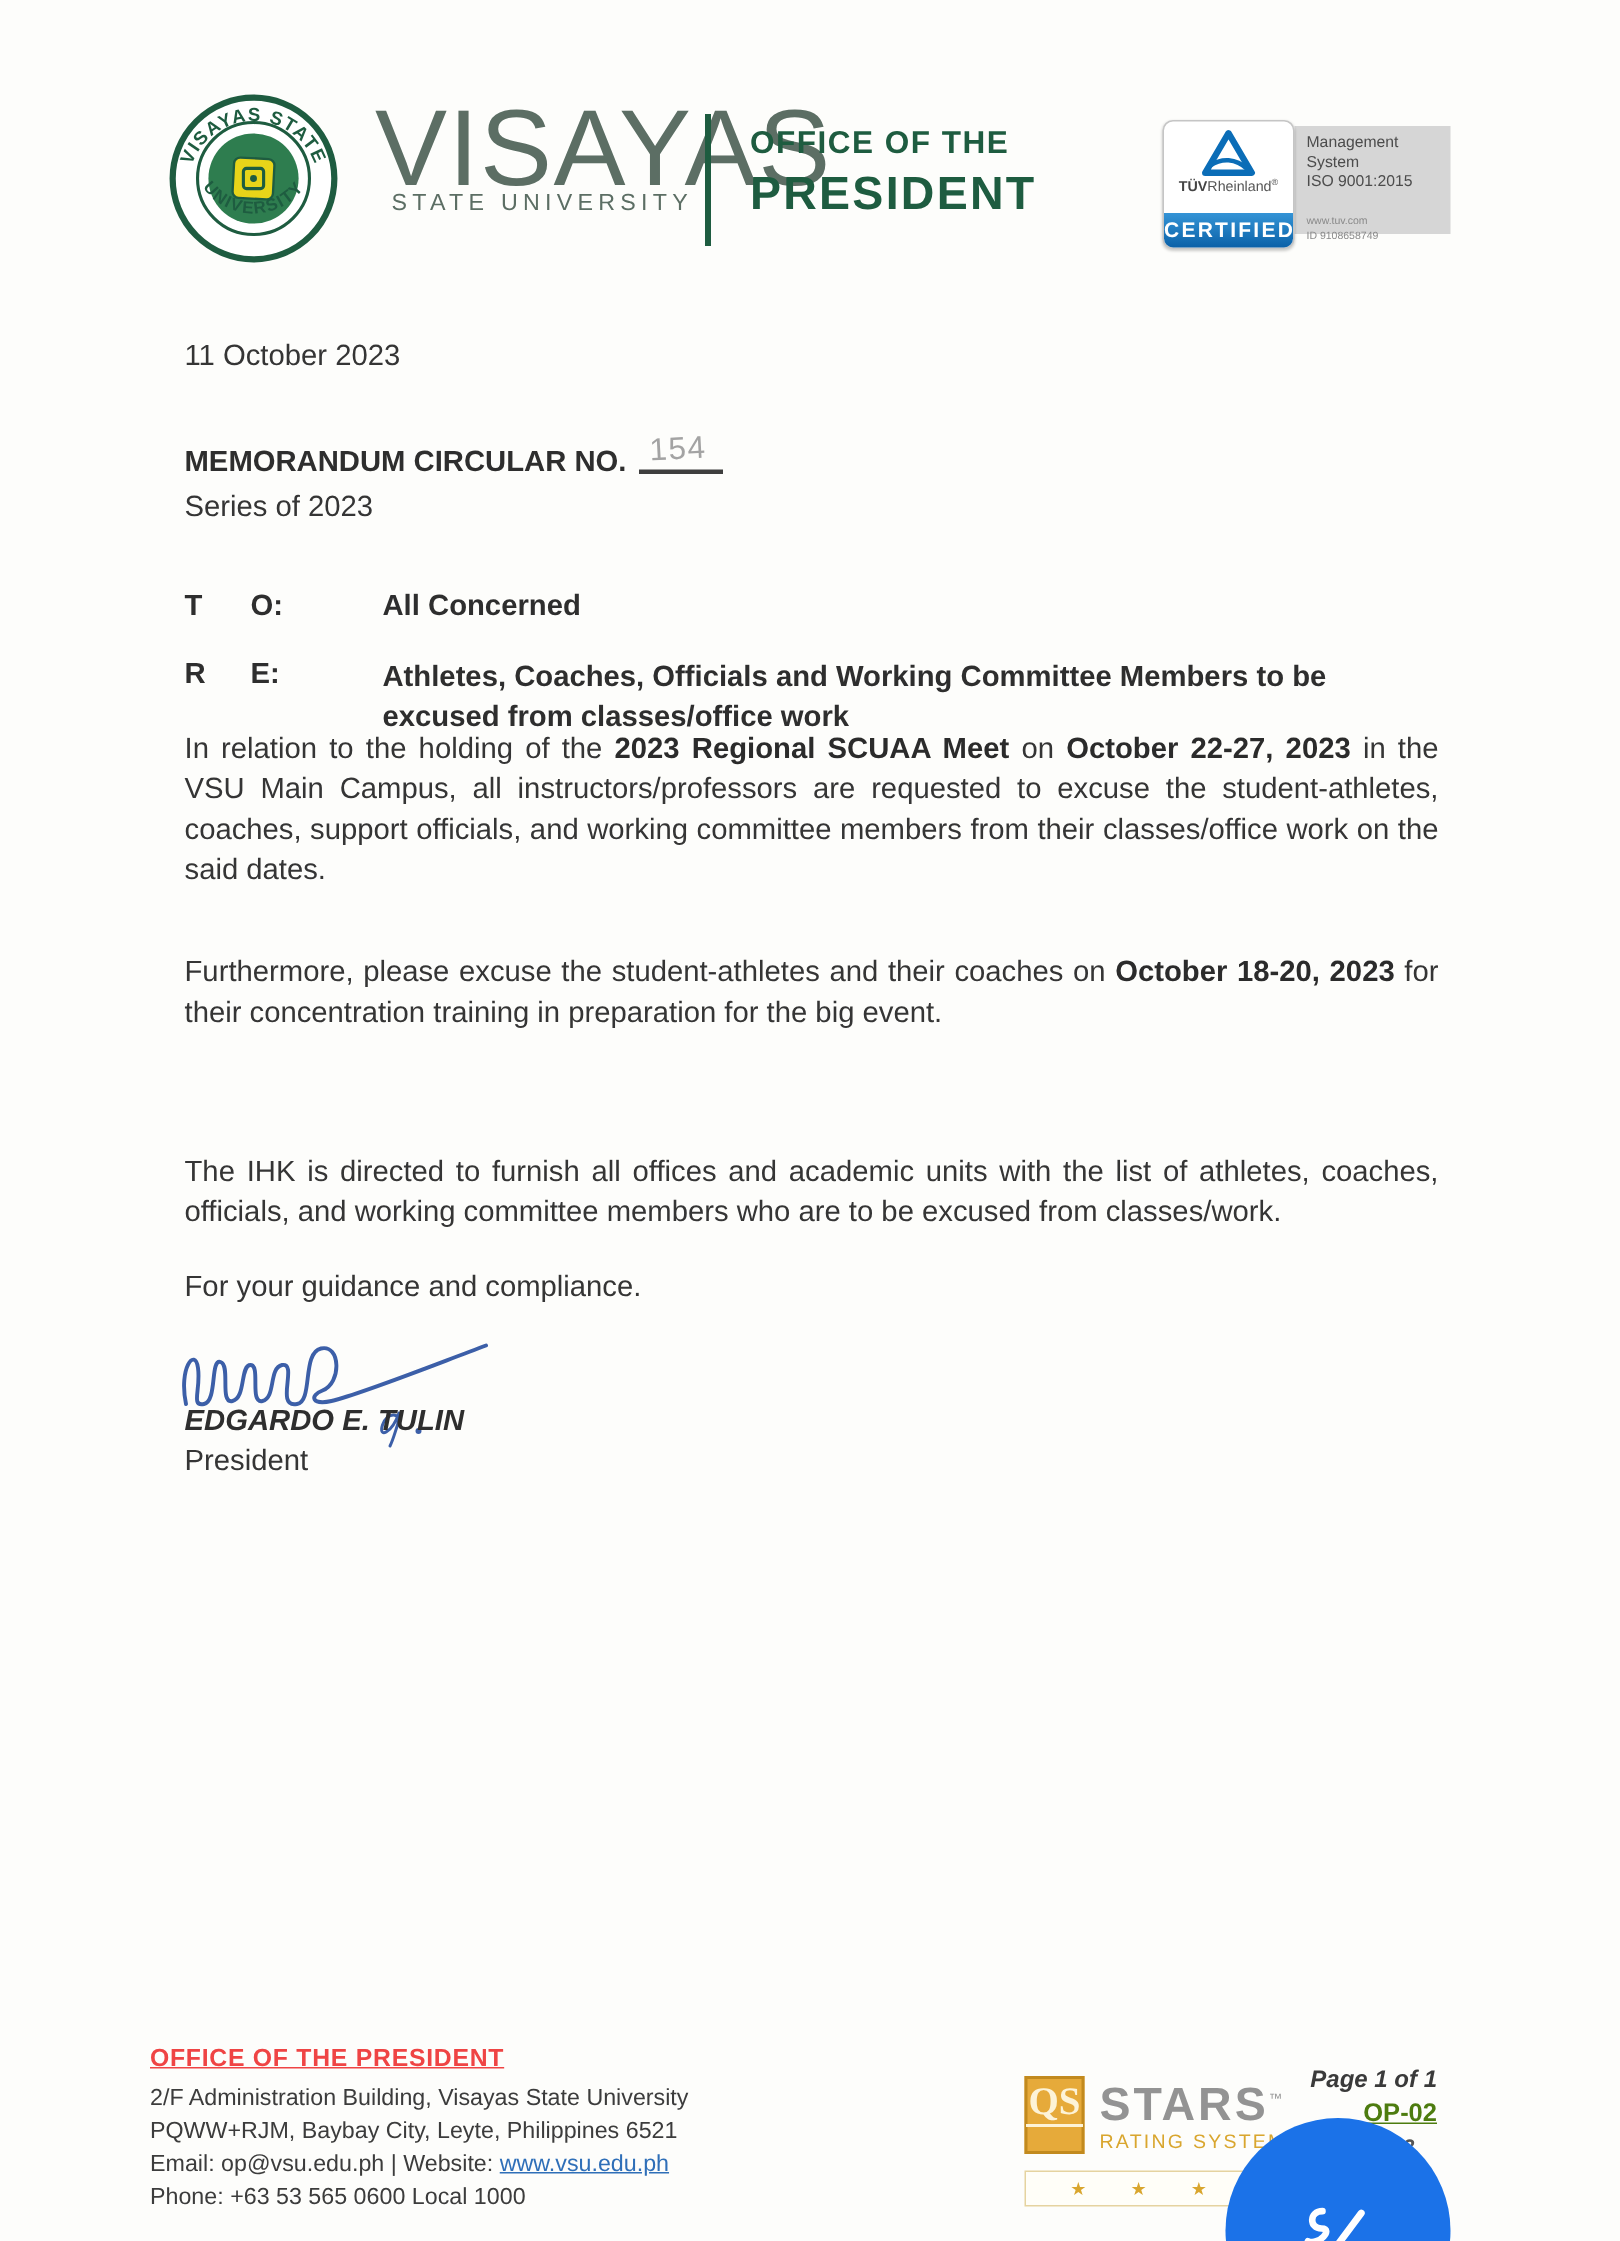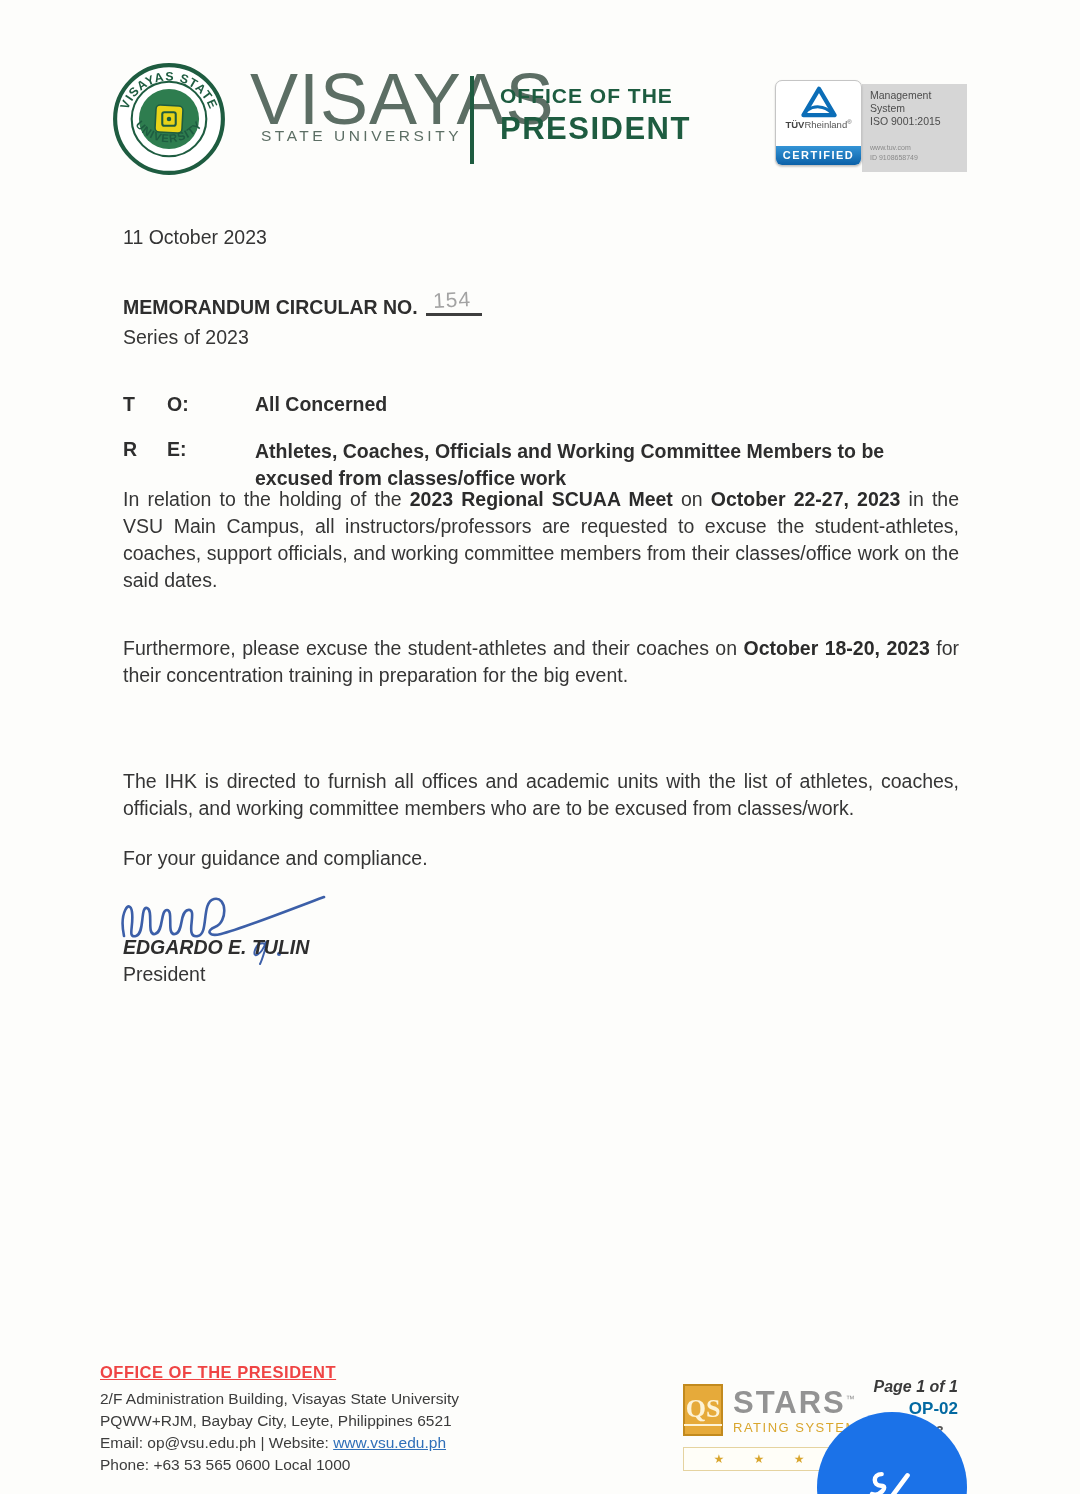--- a/index.html
+++ b/index.html
@@ -19,23 +19,23 @@
 
   
   .tuv{left:775px;top:80px;width:192px;height:86px;display:flex;}
   .tuv-card{width:86px;height:84px;background:#fff;border:1px solid #c5c5c5;border-radius:7px;
             box-shadow:0 1px 2px rgba(0,0,0,.2);display:flex;flex-direction:column;align-items:center;
             position:relative;z-index:1;}
   .tuv-tri{margin-top:5px;}
   .tuv-brand{font-size:9.5px;color:#555;margin-top:1px;white-space:nowrap;}
   .tuv-brand b{color:#444;}
   .tuv-cert{margin-top:auto;width:100%;box-sizing:border-box;background:linear-gradient(#3494d6,#0b61a8);
-            color:#fff;font-size:11px;font-weight:700;letter-spacing:1.5px;text-align:center;
+            color:#fff;font-size:14px;font-weight:700;letter-spacing:1.5px;text-align:center;
             padding:3px 0 4px;border-radius:0 0 6px 6px;}
-  .tuv-panel{width:106px;height:88px;background:#d6d6d6;margin-top:4px;padding:5px 8px 0;box-sizing:border-box;}
+  .tuv-panel{width:106px;height:72px;background:#d6d6d6;margin-top:4px;padding:5px 8px 0;box-sizing:border-box;}
   .tuv-line{font-size:10.5px;color:#4c4c4c;line-height:13px;}
   .tuv-tiny{font-size:7px;color:#8a8a8a;line-height:9px;margin-top:1px;}
   .tuv-gap{height:14px;}
 
   
   .t-date{left:123px;top:226px;font-size:19.5px;}
   .memo-head{left:123px;top:291px;font-size:19.5px;font-weight:700;color:#2e2e2e;}
   .memo-line{display:inline-block;position:relative;width:56px;border-bottom:3px solid #3e3e3e;
              margin-left:8px;height:22px;vertical-align:-2px;}
   .memo-num{position:absolute;left:7px;bottom:1px;font-size:21px;font-weight:400;color:#a3a3a3;
@@ -56,34 +56,34 @@
   .sig-name{left:123px;top:936px;font-size:19.5px;font-weight:700;color:#2e2e2e;font-style:italic;}
   .sig-title{left:123px;top:963px;font-size:19.5px;}
 
   
   .f-left{left:100px;top:1361px;font-size:15.5px;line-height:22px;color:#3c3c3c;}
   .f-office{font-size:16.5px;font-weight:700;letter-spacing:.5px;color:#ef4444;margin-bottom:5px;text-decoration:underline;}
   .f-link{color:#2f6fb8;}
 
   .qs{left:683px;top:1384px;display:flex;align-items:flex-start;}
   .qs-box{width:40px;height:52px;background:#e6aa3a;border:2px solid #c28a1e;box-sizing:border-box;
-          display:flex;align-items:center;justify-content:center;flex-direction:column;}
+          display:flex;align-items:center;justify-content:flex-start;flex-direction:column;}
   .qs-letters{font-family:"Liberation Serif",serif;font-weight:700;font-size:26px;color:#fdf3d7;
               border-bottom:2px solid #fdf3d7;line-height:30px;padding:0 2px;}
   .qs-text{margin-left:10px;}
   .qs-stars{font-size:31px;font-weight:700;color:#939393;letter-spacing:2px;line-height:30px;}
   .qs-tm{font-size:9px;color:#939393;vertical-align:super;font-weight:400;}
   .qs-sub{font-size:13px;color:#d9a62e;letter-spacing:1.5px;margin-top:2px;}
   .qs-starbar{left:683px;top:1447px;width:150px;height:22px;border:1px solid #e5d3a0;background:#fffef8;
               display:flex;align-items:center;justify-content:space-evenly;}
   .qs-star{color:#d9a62e;font-size:12px;}
 
   .pageinfo{right:122px;top:1376px;text-align:right;color:#3a3a3a;line-height:22px;}
   .pi-1{font-size:16px;font-weight:700;font-style:italic;}
-  .pi-2{font-size:17px;font-weight:700;color:#0369a1;}
+  .pi-2{font-size:17px;font-weight:700;color:#4d7c0f;text-decoration:underline;}
   .pi-3{font-size:14px;font-weight:700;font-style:italic;color:#555;padding-right:15px;}
 
   .fab{left:817px;top:1412px;width:150px;height:150px;border-radius:50%;background:#1b72e8;
        border:none;display:flex;align-items:center;justify-content:center;cursor:pointer;z-index:5;}
 </style>
 </head>
 <body>
 
 <div class="page">
 

